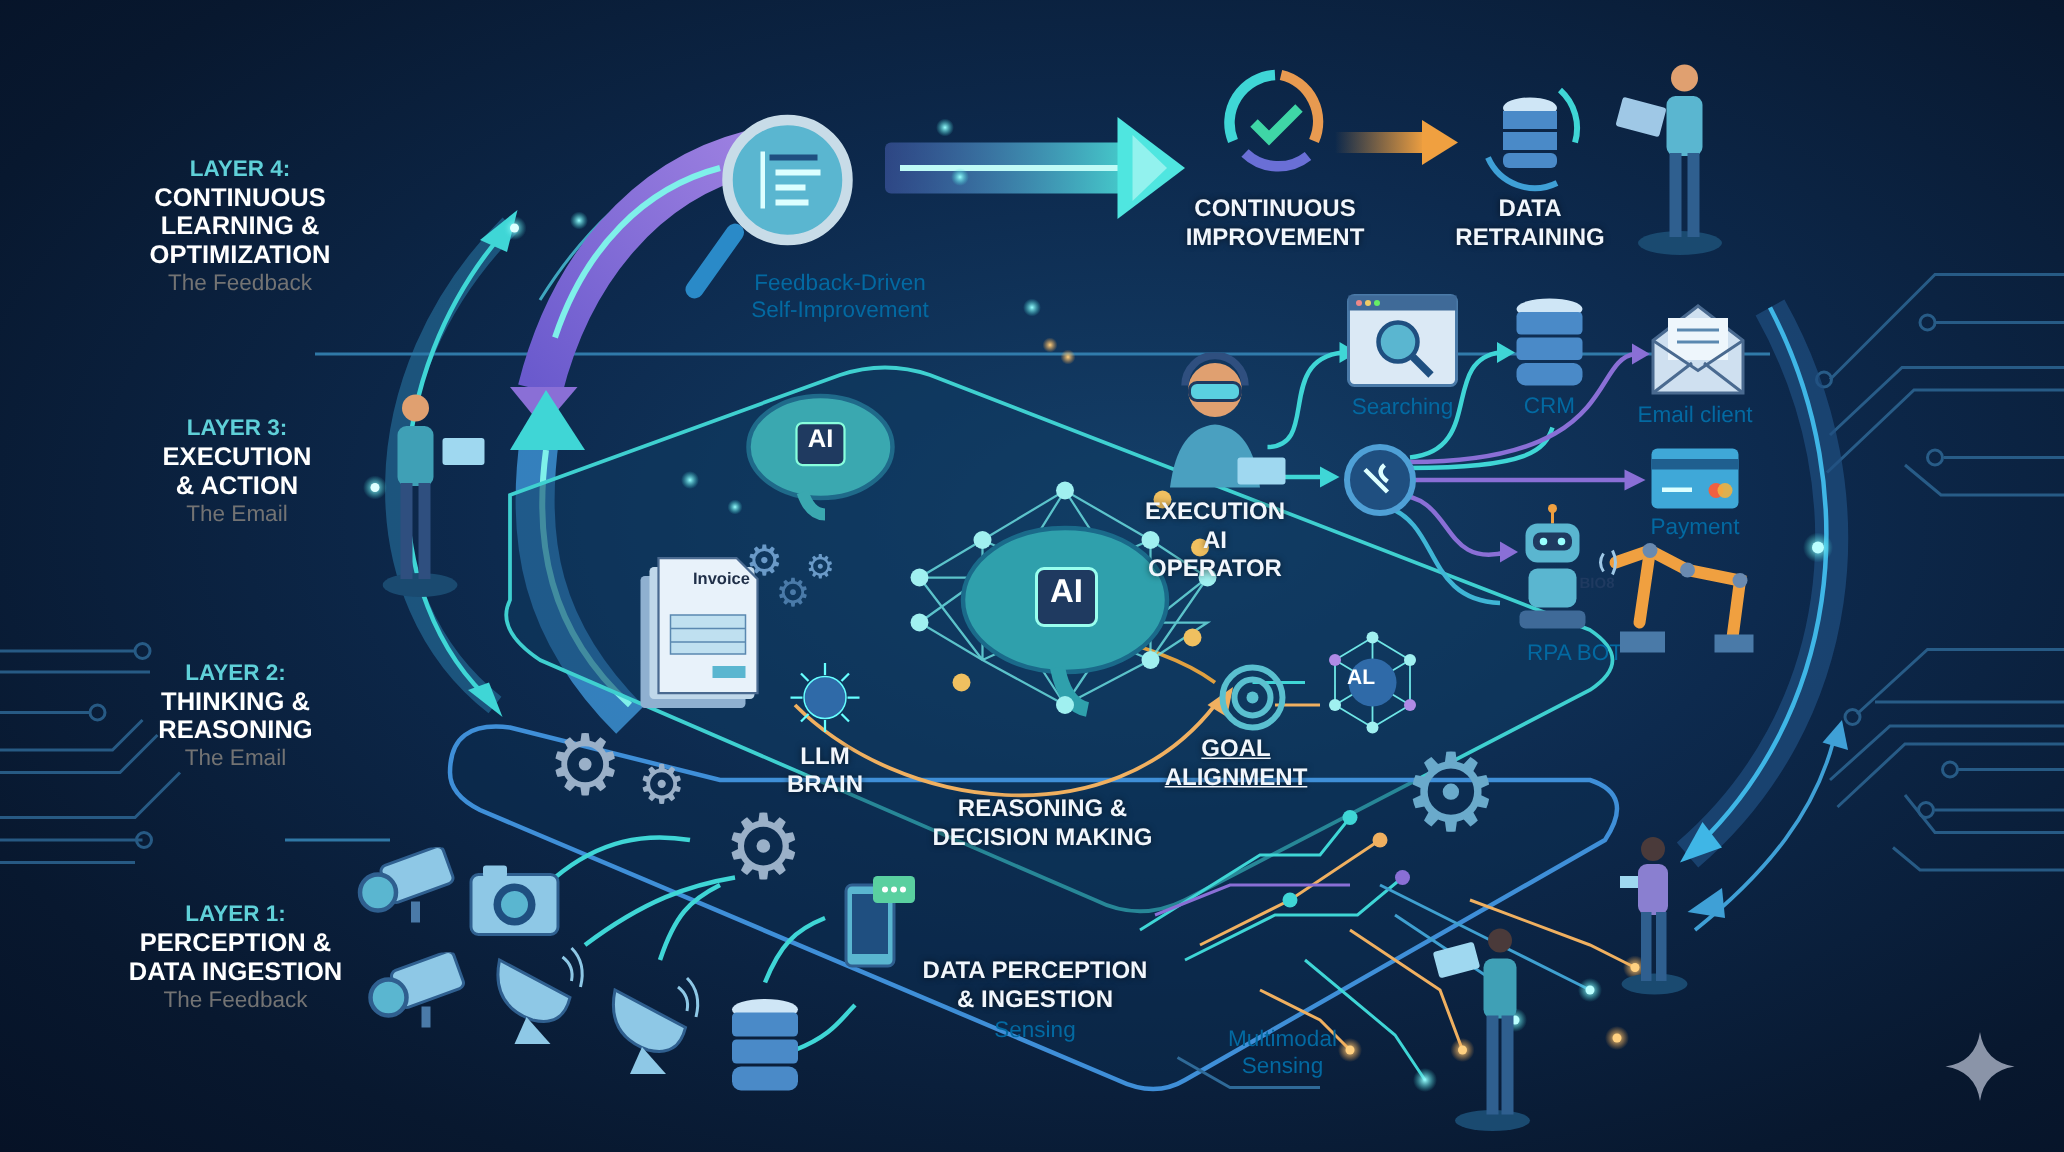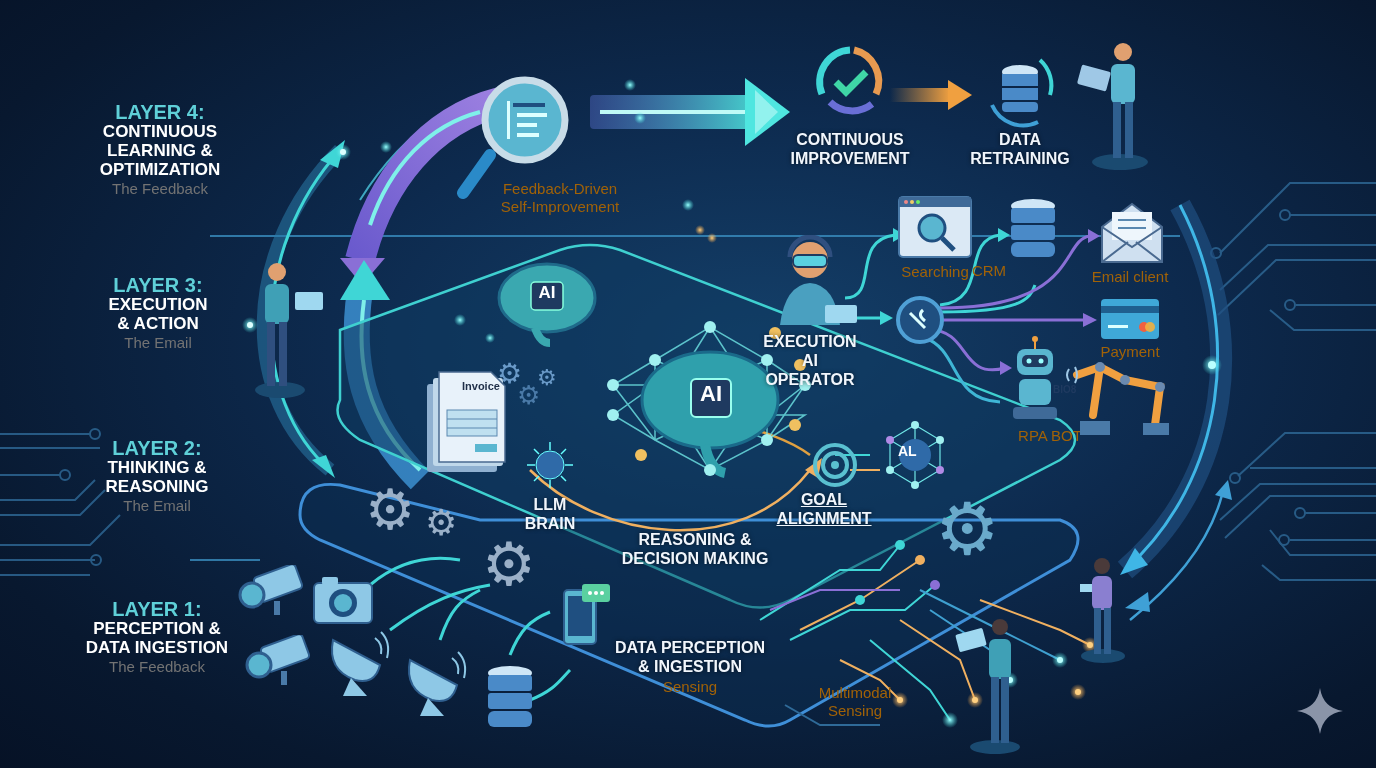--- a/index.html
+++ b/index.html
@@ -2,25 +2,25 @@
 <html><head>
 <meta charset="utf-8">
 <style>
   html,body{margin:0;padding:0;}
   body{width:1376px;height:768px;overflow:hidden;position:relative;
     background:radial-gradient(ellipse at 55% 45%, #14406a 0%, #0d2a4e 40%, #08182f 80%, #061226 100%);
     font-family:"Liberation Sans", sans-serif;color:#fff;}
   svg.bg{position:absolute;left:0;top:0;}
   .abs{position:absolute;}
   .layer{position:absolute;text-align:center;width:200px;line-height:19px;}
-  .layer .num{color:#5fd0d8;font-weight:bold;font-size:20px;}
+  .layer .num{color:#5fd0d8;font-weight:bold;font-size:15px;}
   .layer .title{color:#fff;font-weight:bold;font-size:17px;}
   .layer .sub{color:#737373;font-size:15px;}
   .lbl{position:absolute;text-align:center;font-weight:bold;font-size:16px;color:#f1f6fc;line-height:19px;text-shadow:0 0 4px rgba(0,0,0,.6);}
-  .lbl-s{position:absolute;text-align:center;font-size:15px;color:#a16207;line-height:18px;}
+  .lbl-s{position:absolute;text-align:center;font-size:15px;color:#0369a1;line-height:18px;}
   .icon{position:absolute;}
 </style>
 </head>
 <body>
 
 <svg class="bg" width="1376" height="768">
   <defs>
     <linearGradient id="purpleArc" x1="0" y1="1" x2="1" y2="0">
       <stop offset="0" stop-color="#6a5acd"></stop>
         <stop offset="1" stop-color="#9b7fe0"></stop>
@@ -410,21 +410,21 @@
   <line x1="44" y1="42" x2="56" y2="54" stroke="#1f4f80" stroke-width="5"></line>
 </svg>
 <div class="lbl-s" style="left:890px;top:263px;width:90px;">Searching</div>
 
 <svg class="icon" style="left:1008px;top:198px;" width="50" height="62">
   <ellipse cx="25" cy="8" rx="22" ry="7" fill="#cfe6f6"></ellipse>
   <rect x="3" y="10" width="44" height="15" rx="3" fill="#4a8ac8"></rect>
   <rect x="3" y="27" width="44" height="15" rx="3" fill="#4a8ac8"></rect>
   <rect x="3" y="44" width="44" height="15" rx="6" fill="#4a8ac8"></rect>
 </svg>
-<div class="lbl-s" style="left:956px;top:262px;width:66px;">CRM</div>
+<div class="lbl-s" style="left:1000px;top:262px;width:66px;">CRM</div>
 
 <svg class="icon" style="left:1100px;top:202px;" width="64" height="62">
   <path d="M2 25 L32 2 L62 25 V60 H2 Z" fill="#cfe0f0" stroke="#4a6a90" stroke-width="2"></path>
   <rect x="12" y="10" width="40" height="28" fill="#eef6fc"></rect>
   <line x1="18" y1="18" x2="46" y2="18" stroke="#5a88b0" stroke-width="2"></line>
   <line x1="18" y1="26" x2="46" y2="26" stroke="#5a88b0" stroke-width="2"></line>
   <path d="M2 25 L32 45 L62 25 M2 60 L28 40 M62 60 L36 40" stroke="#4a6a90" stroke-width="2" fill="none"></path>
 </svg>
 <div class="lbl-s" style="left:1080px;top:268px;width:100px;">Email client</div>
 

